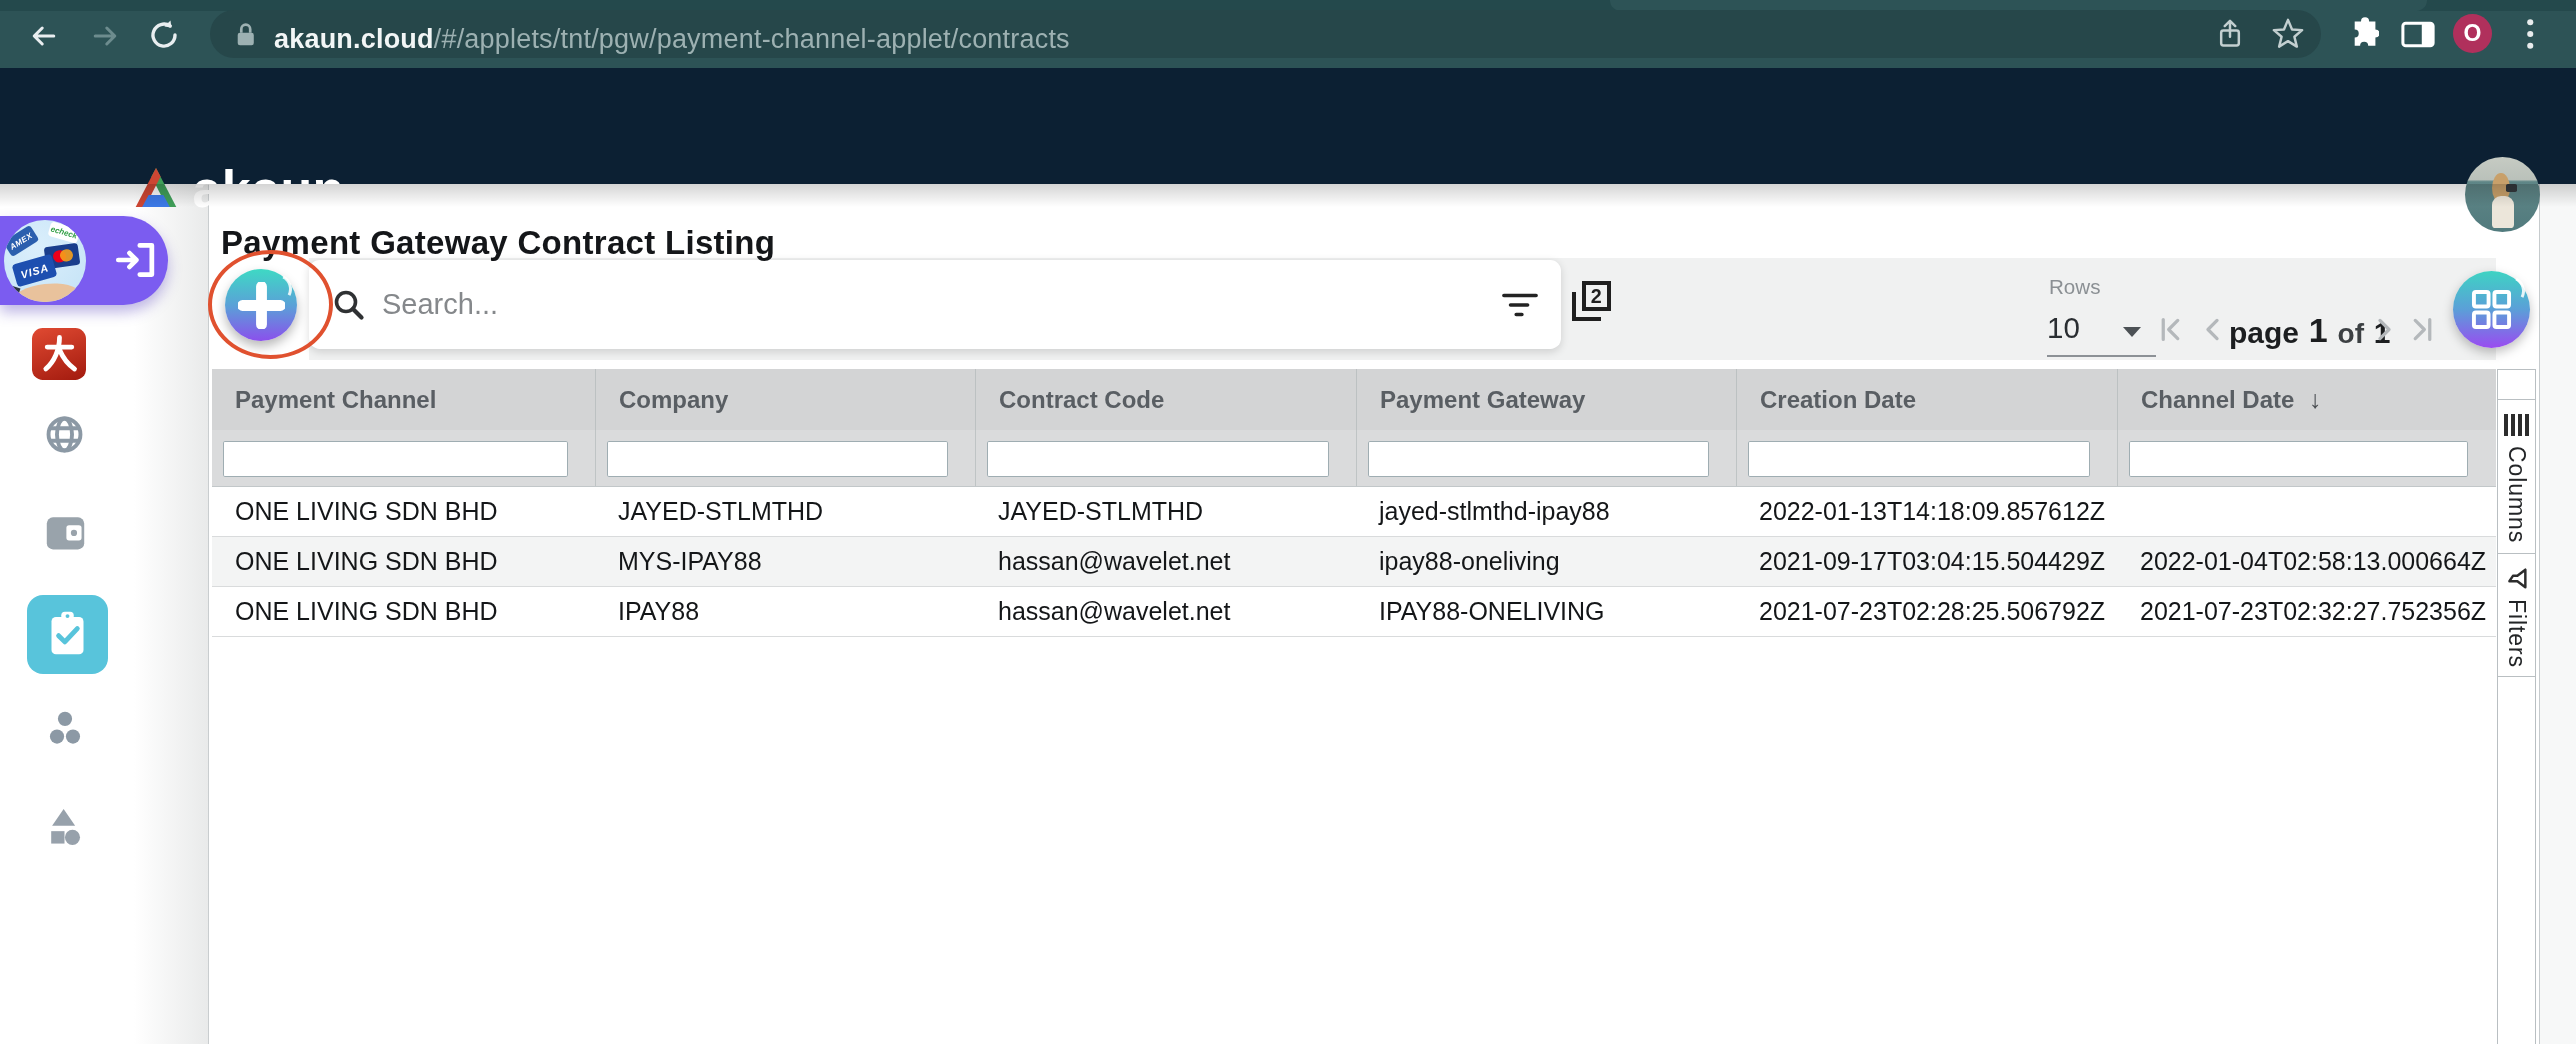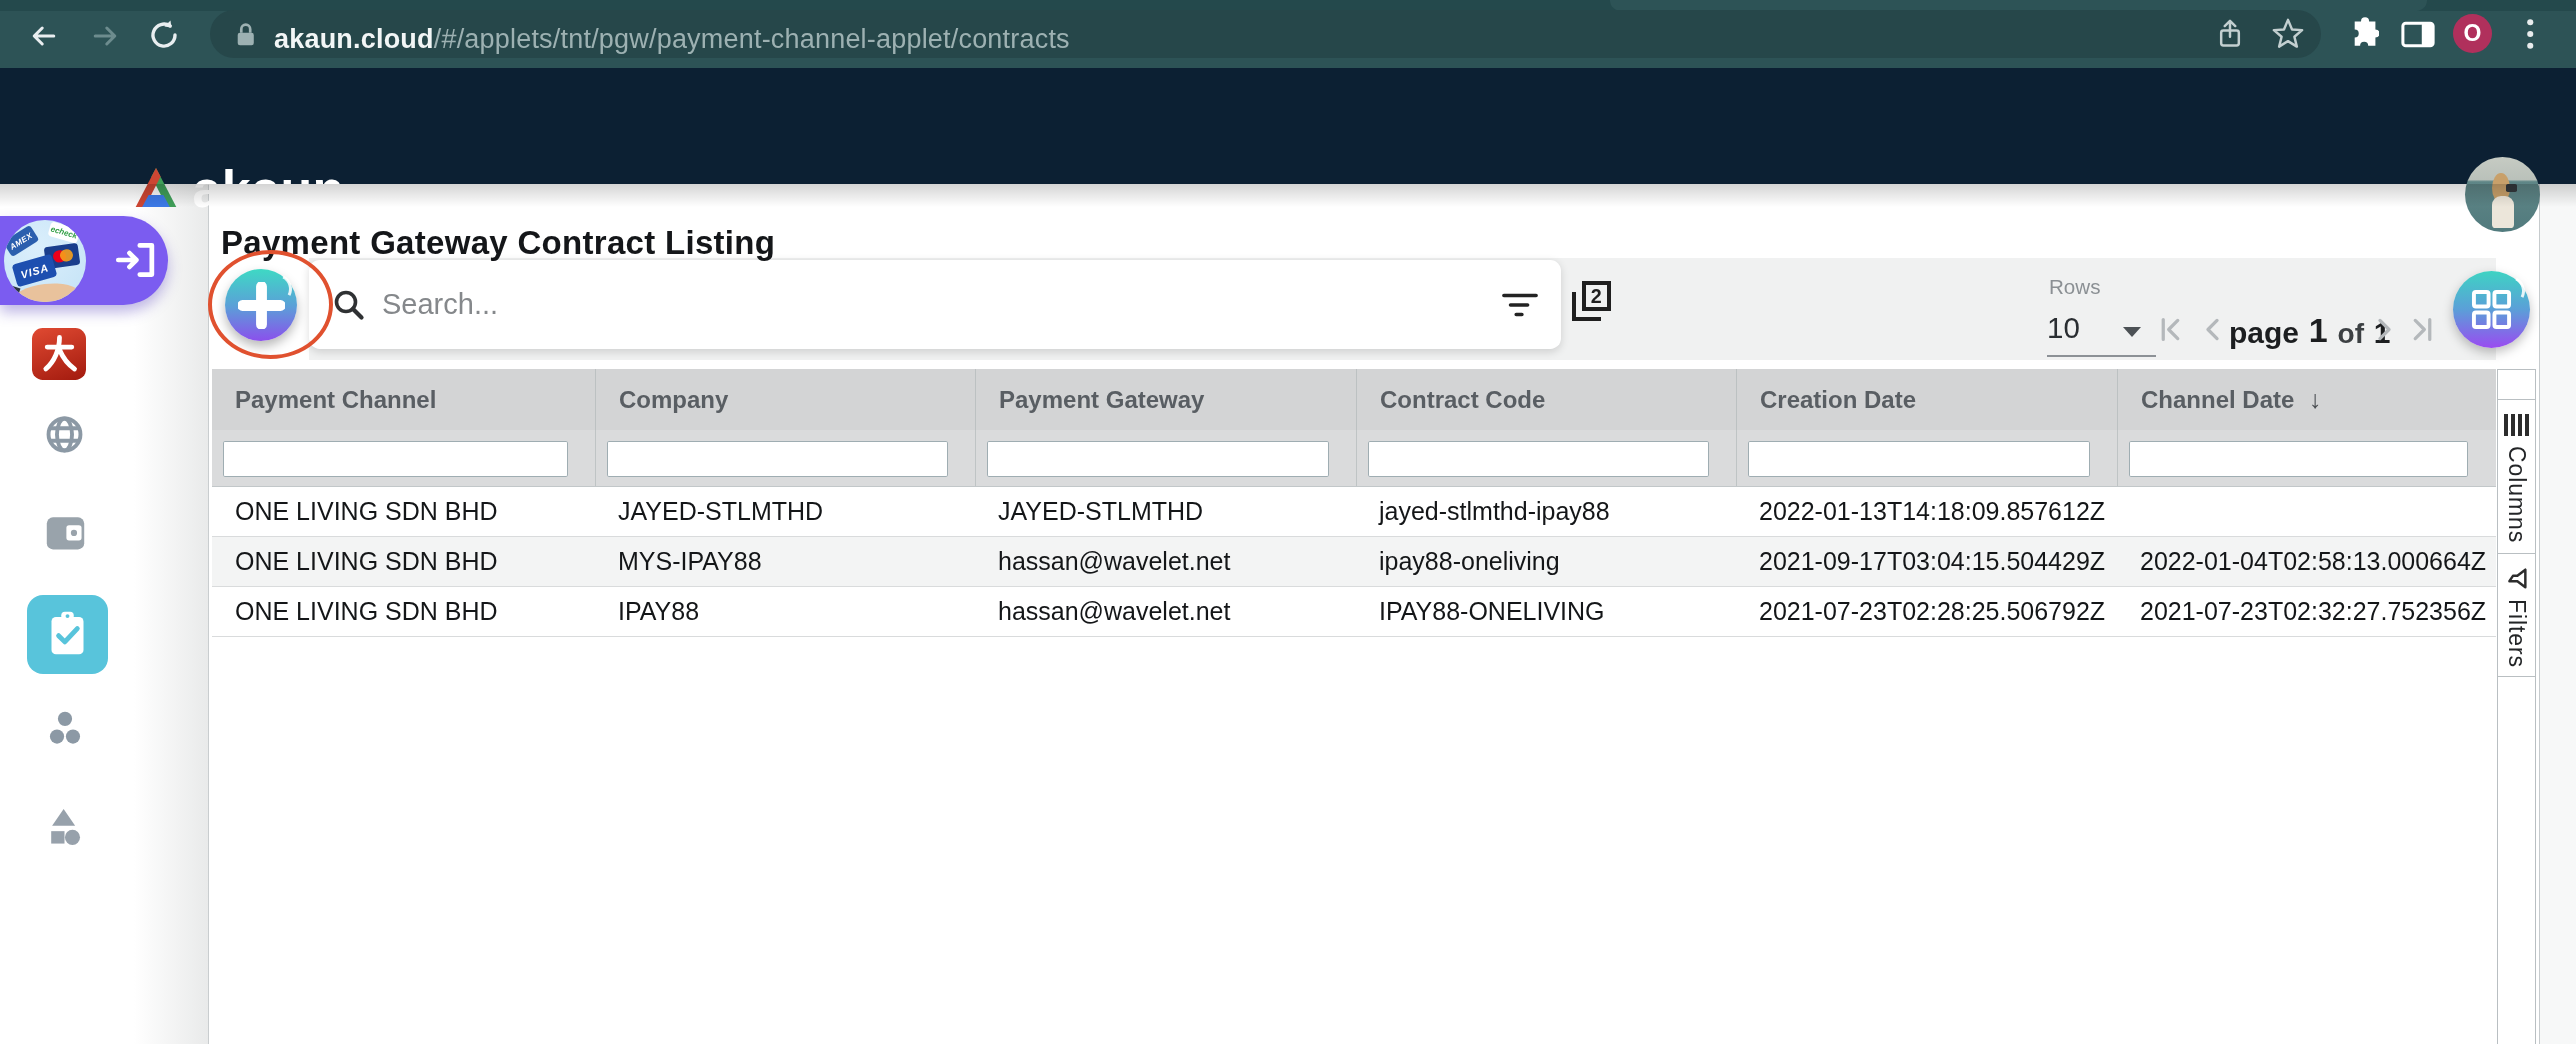--- a/index.html
+++ b/index.html
@@ -382,22 +382,22 @@
           <rect x="3" y="24" width="15" height="15" rx="2"></rect>
           <rect x="24" y="24" width="15" height="15" rx="2"></rect>
         </g>
       </svg>
     <span class="shine"></span>
   </button>
 
   <div class="abs grid6" id="thead">
     <div class="hcell">Payment Channel</div>
     <div class="hcell">Company</div>
+    <div class="hcell">Contract Code</div>
     <div class="hcell">Payment Gateway</div>
-    <div class="hcell">Contract Code</div>
     <div class="hcell">Creation Date</div>
     <div class="hcell">
       <span>Channel Date</span>
       <span class="sort-arrow">↓</span>
     </div>
   </div>
 
   <div class="abs grid6" id="tfilter">
     <div class="fcell"><input style=""></div>
     <div class="fcell"><input style=""></div>

